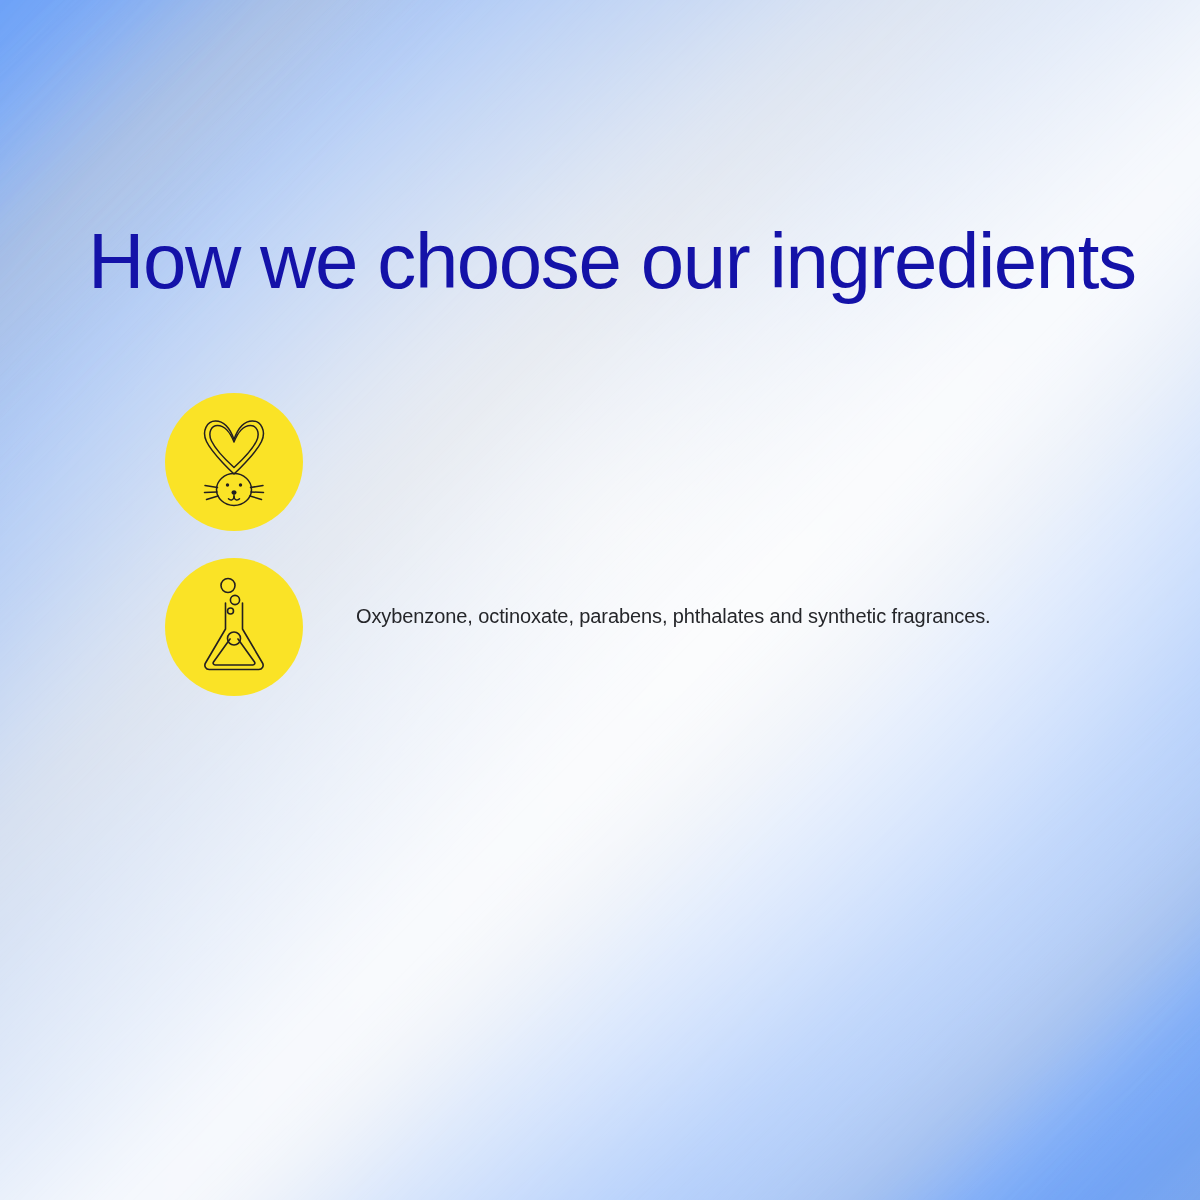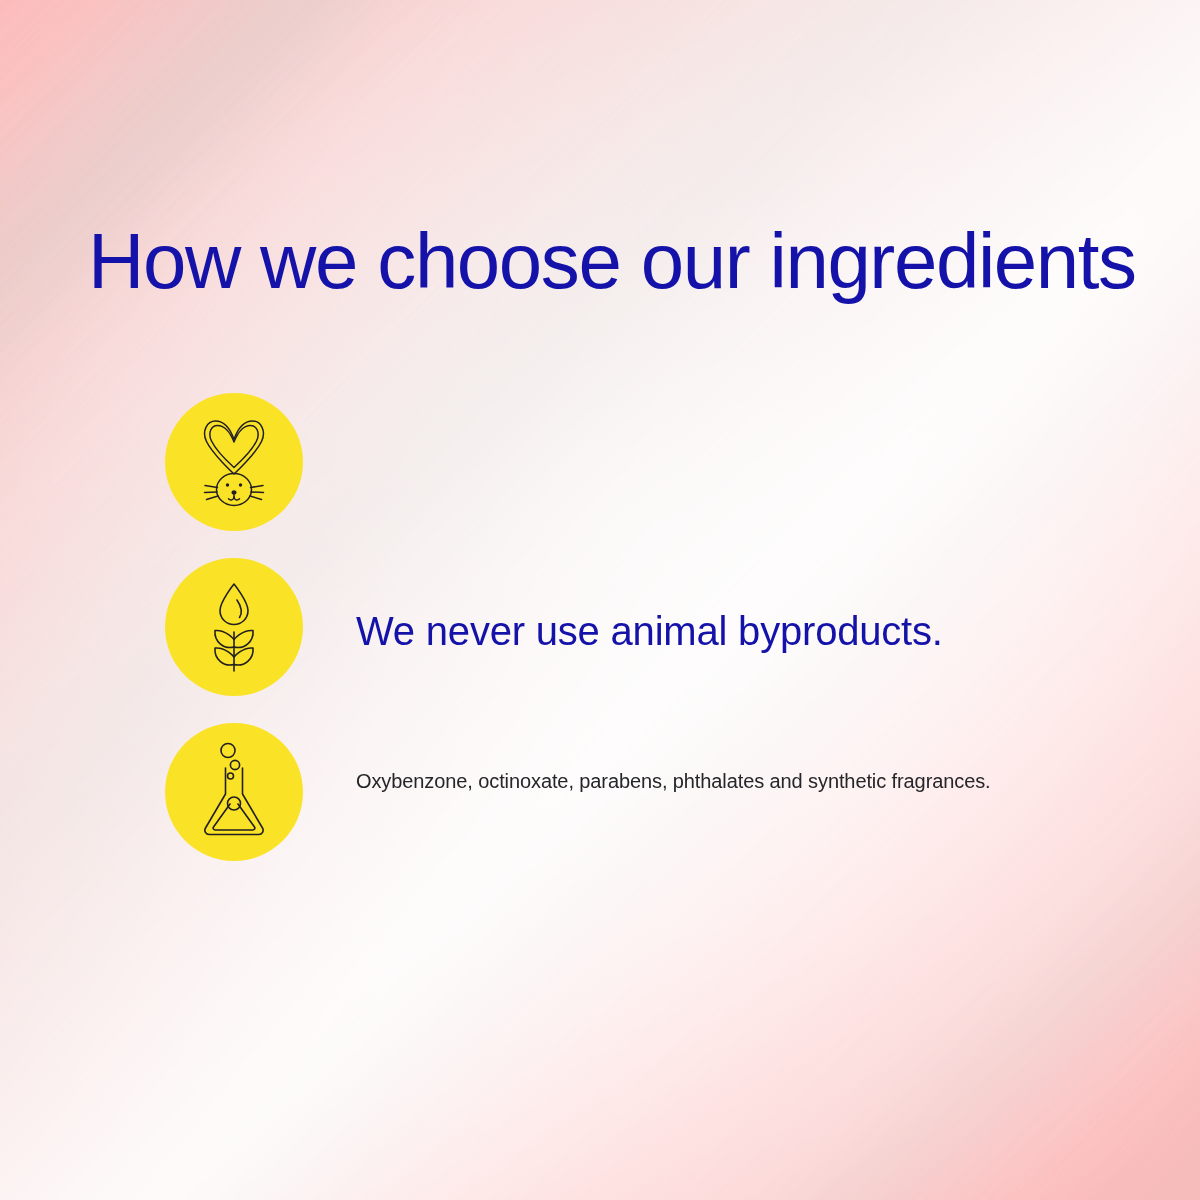--- a/index.html
+++ b/index.html
@@ -8,21 +8,21 @@
   html, body {
     width:1200px; height:1200px;
     overflow:hidden;
     font-family:"Liberation Sans", sans-serif;
   }
 
   
   #page {
     position:relative;
     width:1200px; height:1200px;
-    background:#fca5a5;
+    background:#3b82f6;
     overflow:hidden;
   }
 
   .bg-layer {
     position:absolute;
     inset:-20%;
     pointer-events:none;
   }
 
   
@@ -208,43 +208,20 @@
               <path d="M26 82 L14.5 85.5"></path>
 
               <path d="M58.5 73.5 L71 71.5"></path>
               <path d="M59 78 L71.5 78.5"></path>
               <path d="M58 82 L69.5 85.5"></path>
             </svg>
           </span>
         </div>
       </div>
 
-      <div class="row row-2">
-        <div class="badge">
-          <span>
-            <svg width="76" height="96" viewBox="0 0 76 96" fill="none" stroke="#231f20" stroke-width="1.6" stroke-linecap="round" stroke-linejoin="round">
-
-              <path d="M38 5 C38 5 24 22.5 24 31.5 C24 39.6 30.3 45.5 38 45.5
-                       C45.7 45.5 52 39.6 52 31.5 C52 22.5 38 5 38 5 Z"></path>
-              <path d="M43.5 38.5 C46.5 34 45 27 41 21"></path>
-
-              <path d="M38 53 L38 92"></path>
-
-              <path d="M38 60.5 C38 60.5 30 50.5 19 51.5 C18 62.5 27.5 70.5 38 68"></path>
-              <path d="M38 60.5 C38 60.5 46 50.5 57 51.5 C58 62.5 48.5 70.5 38 68"></path>
-
-              <path d="M38 78 C38 78 30 68 19 69 C18 80 27.5 88 38 85.5"></path>
-              <path d="M38 78 C38 78 46 68 57 69 C58 80 48.5 88 38 85.5"></path>
-            </svg>
-          </span>
-        </div>
-        <div class="row-text">
-          <p class="row-headline">We never use animal byproducts.</p>
-        </div>
-      </div>
 
       <div class="row row-3">
         <div class="badge">
           <span>
             <svg width="74" height="100" viewBox="0 0 74 100" fill="none" stroke="#231f20" stroke-width="1.6" stroke-linecap="round" stroke-linejoin="round">
 
               <circle cx="31" cy="8.5" r="7"></circle>
               <circle cx="38" cy="23" r="4.6"></circle>
               <circle cx="33.5" cy="34" r="3"></circle>
 

